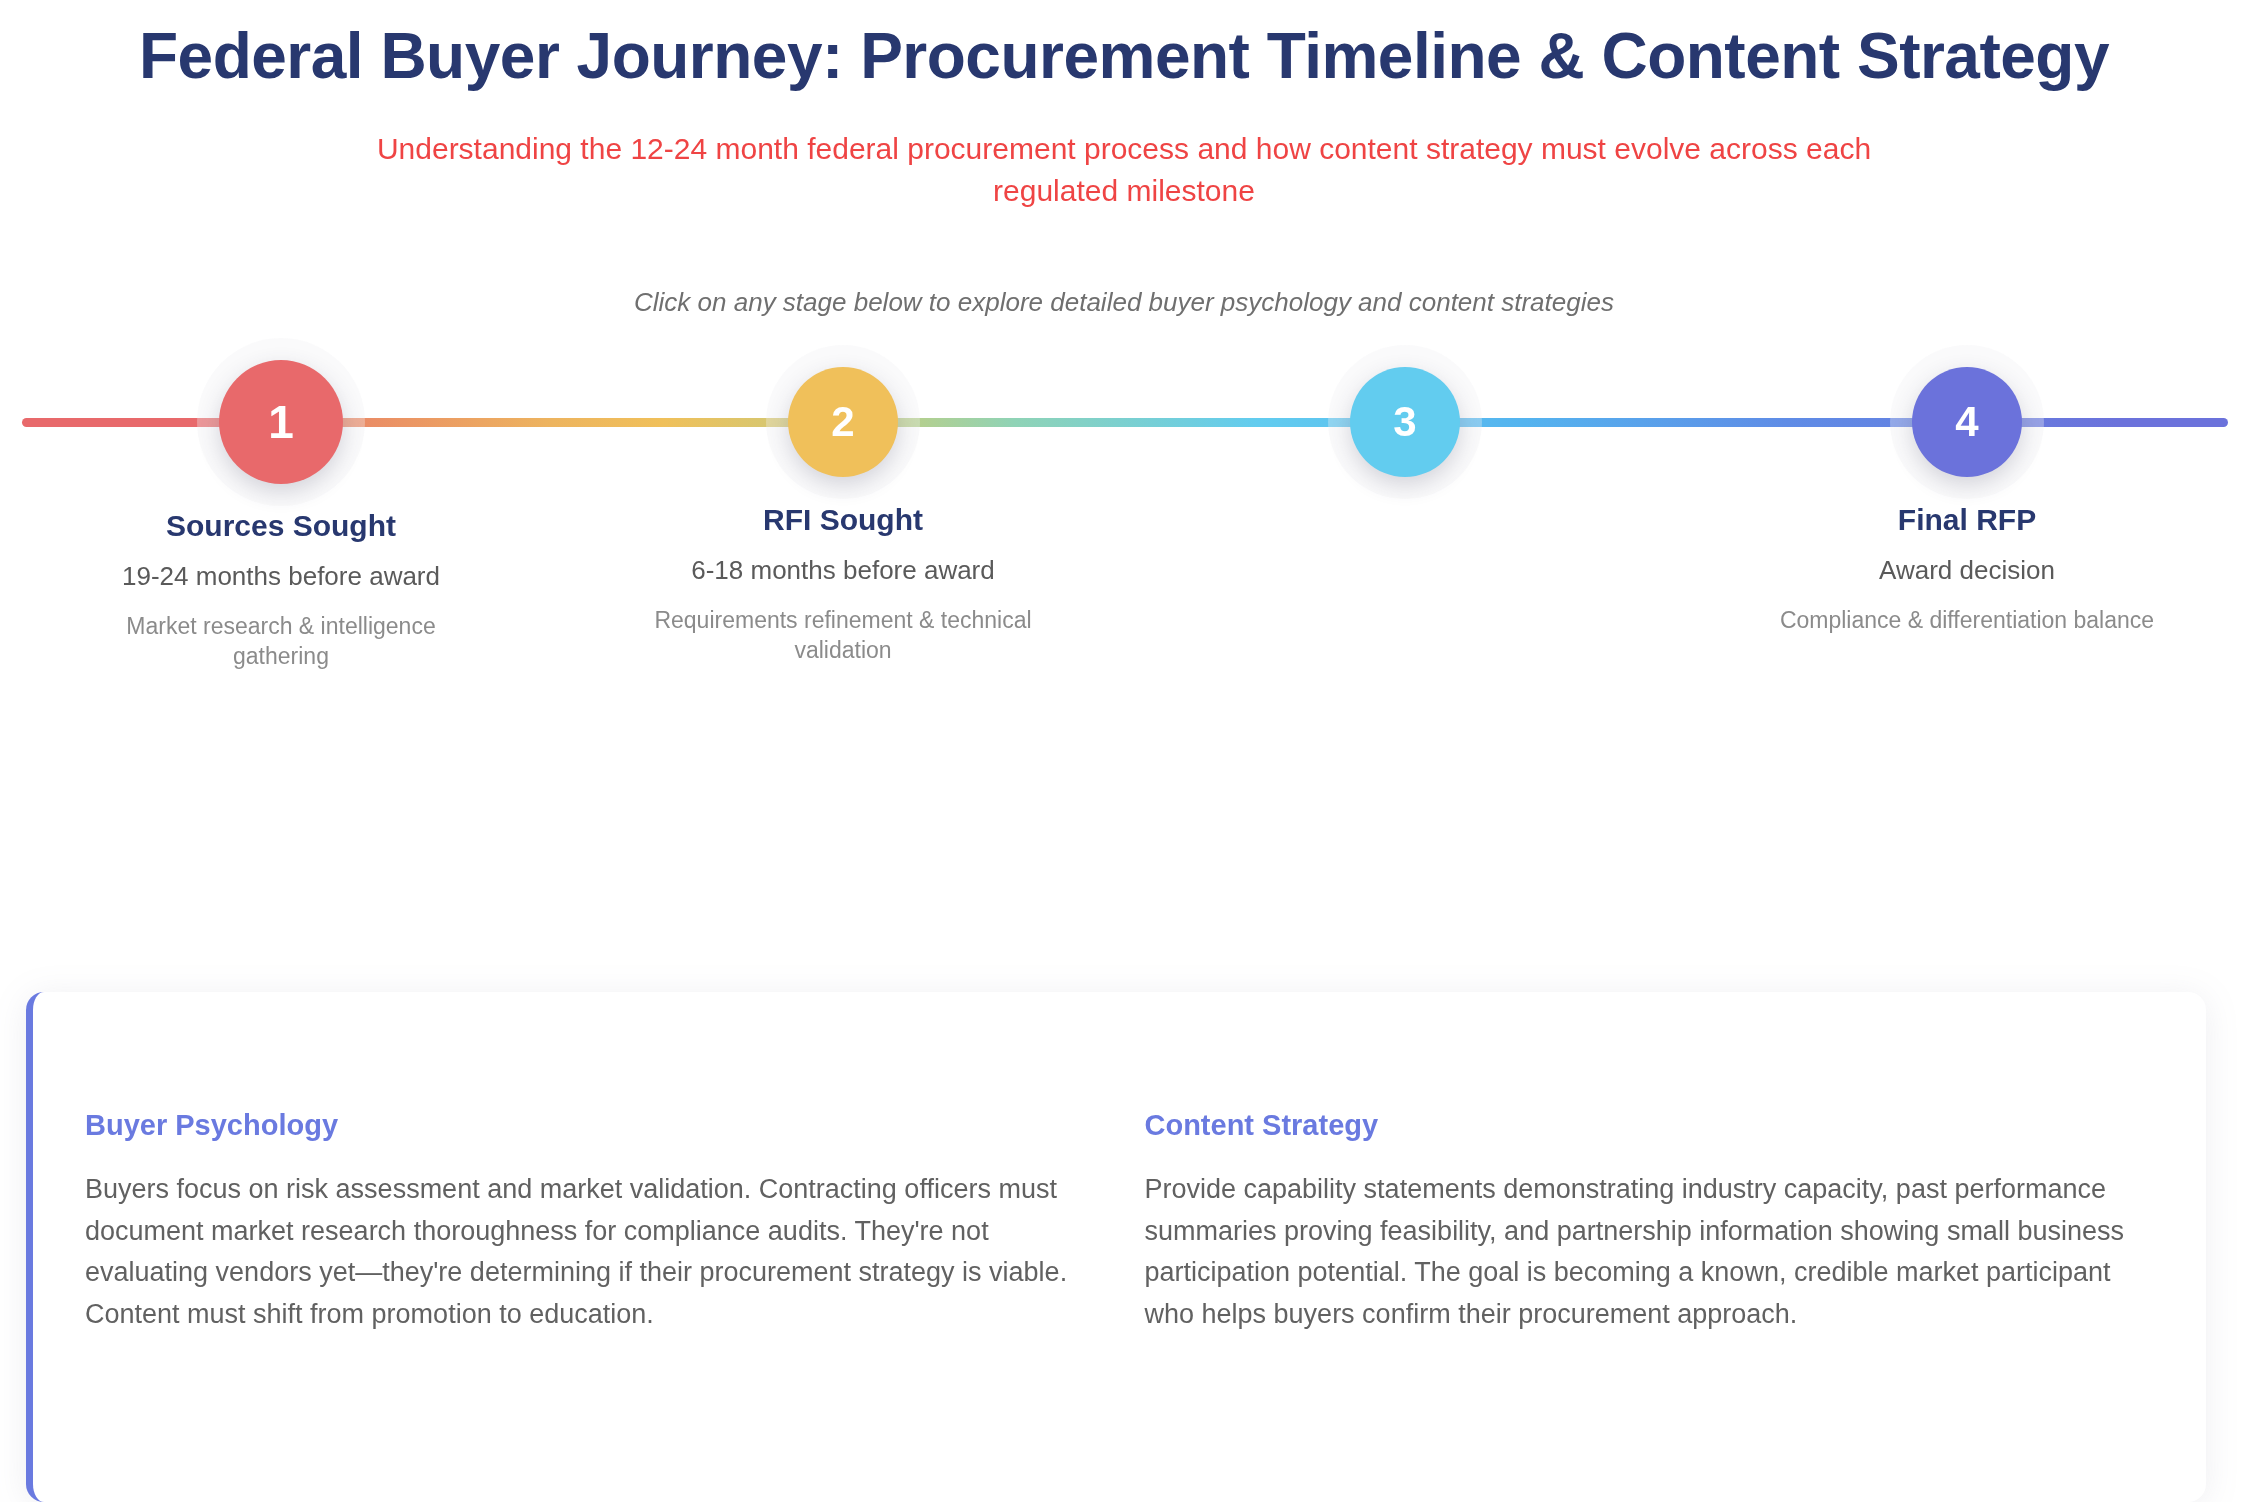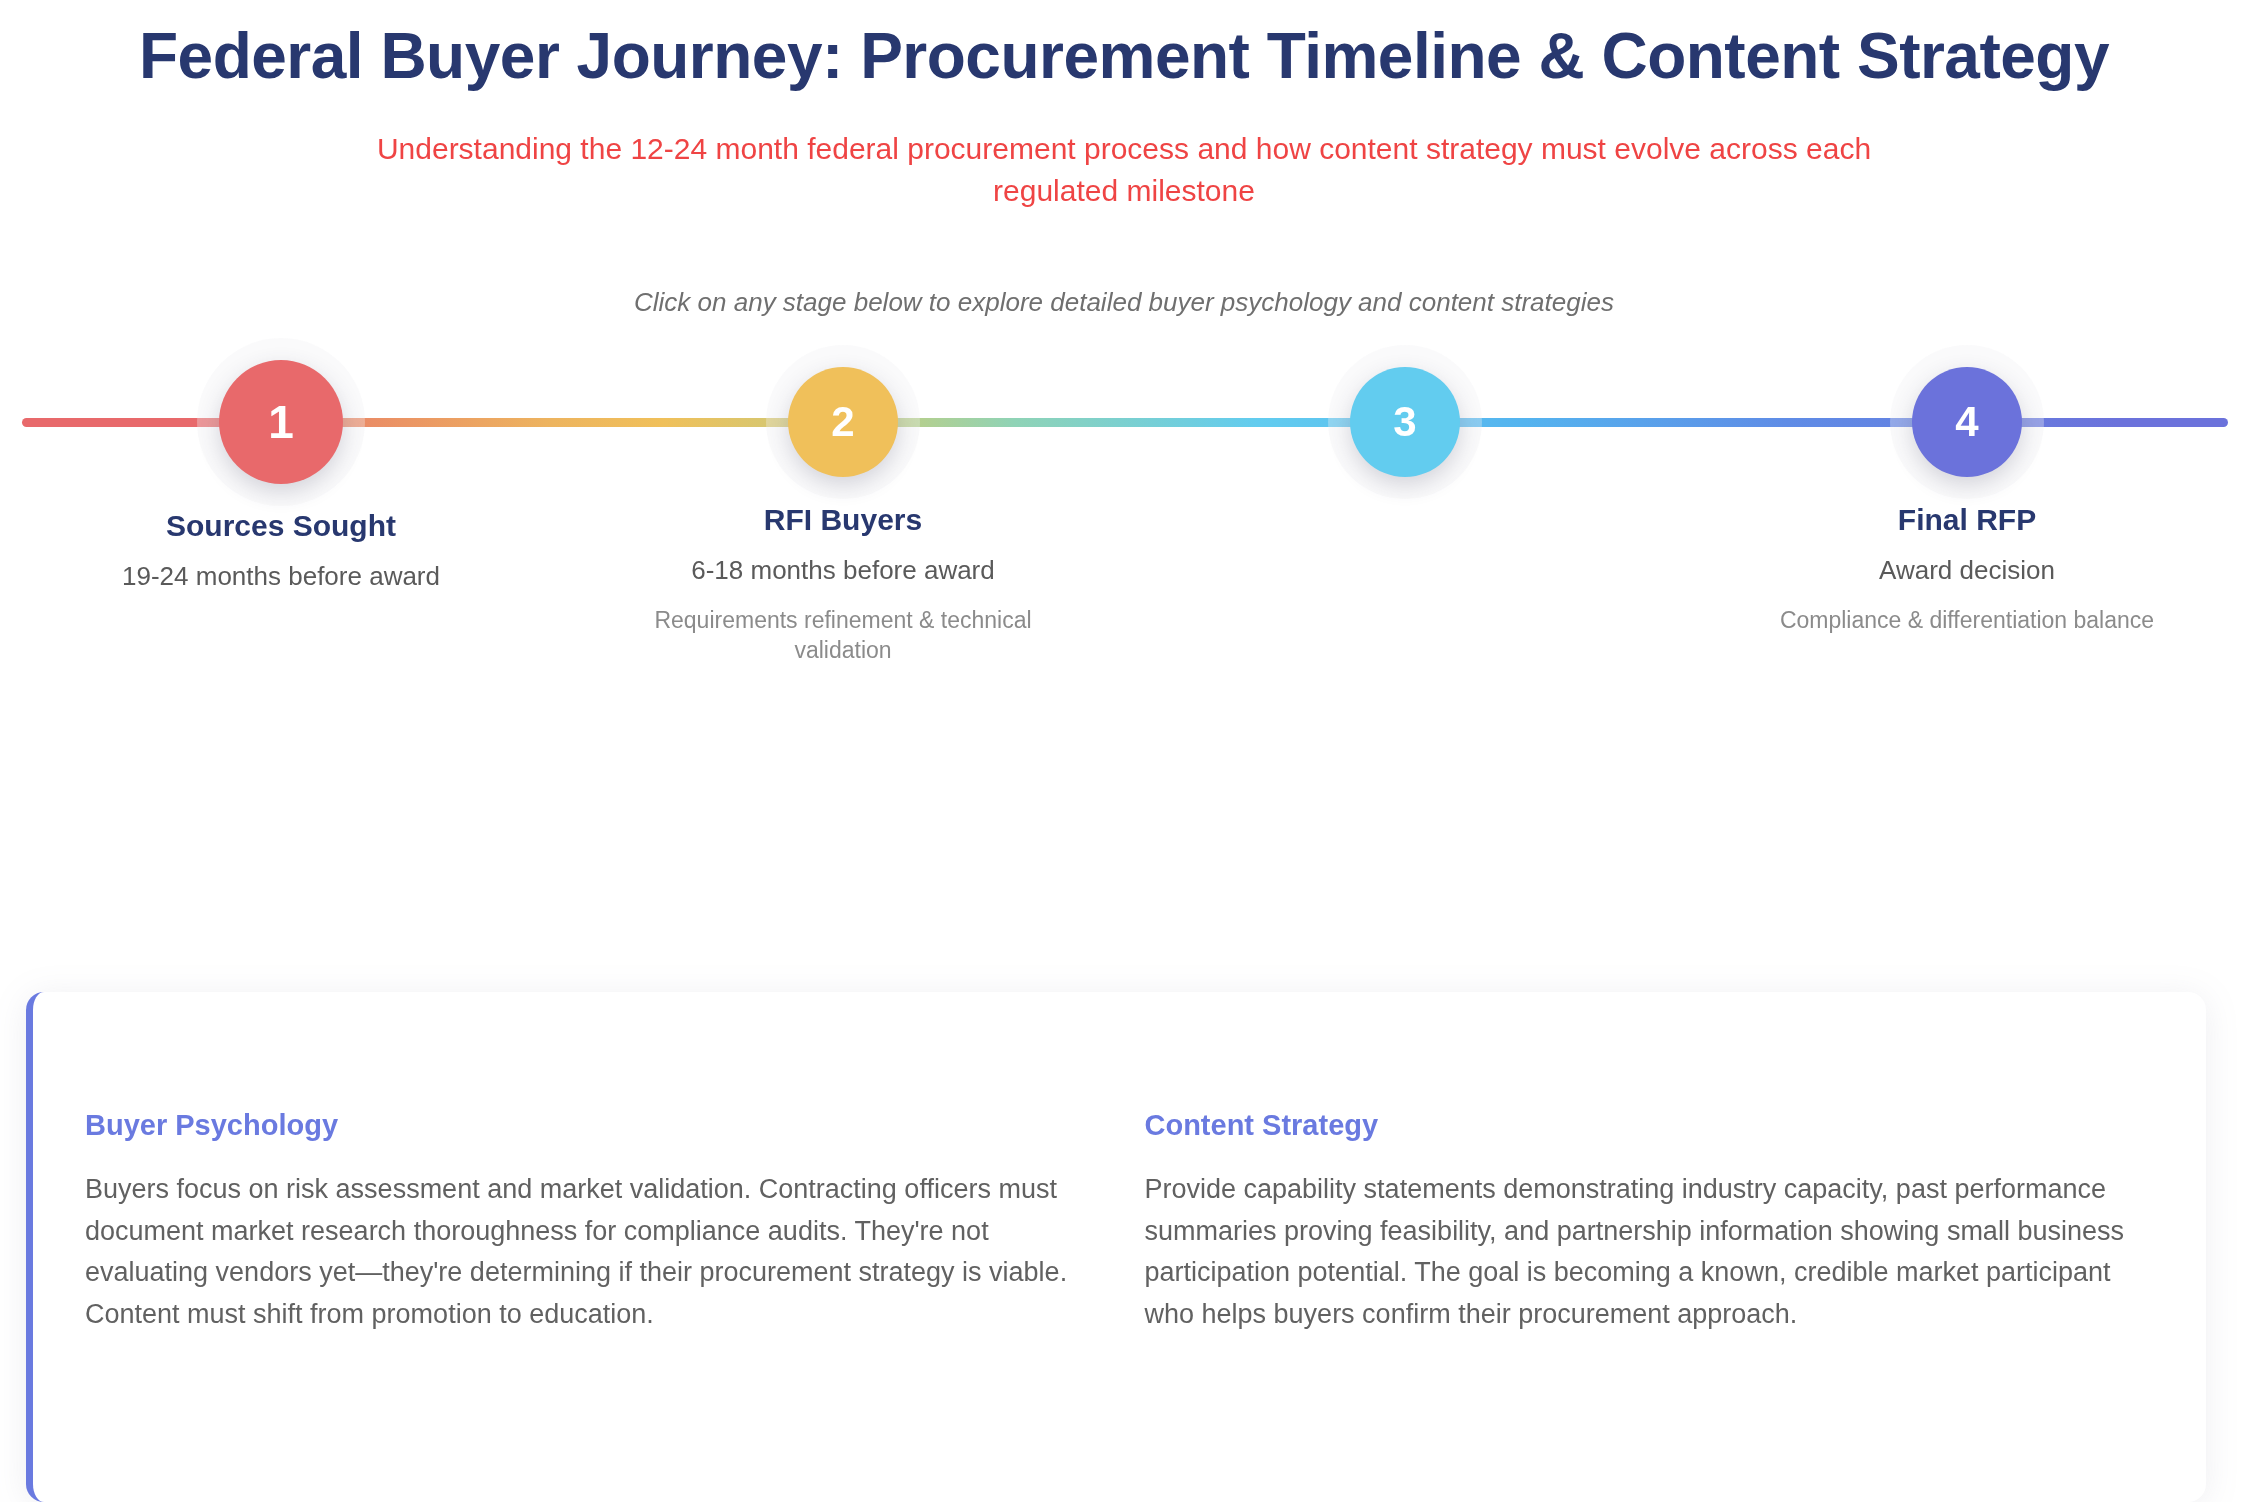--- a/index.html
+++ b/index.html
@@ -223,29 +223,30 @@
 
     <div class="stages">
 
       <div class="stage is-active">
         <div class="stage-circle-wrap">
           <div class="stage-circle" style="background:#e8696b">1</div>
         </div>
         <div class="stage-text">
           <div class="stage-name">Sources Sought</div>
           <div class="stage-timeframe">19-24 months before award</div>
+          <div class="stage-focus">Market research &amp; intelligence gathering</div>
         </div>
       </div>
 
       <div class="stage">
         <div class="stage-circle-wrap">
           <div class="stage-circle" style="background:#f0c05a">2</div>
         </div>
         <div class="stage-text">
-          <div class="stage-name">RFI Buyers</div>
+          <div class="stage-name">RFI Sought</div>
           <div class="stage-timeframe">6-18 months before award</div>
           <div class="stage-focus">Requirements refinement &amp; technical validation</div>
         </div>
       </div>
 
       <div class="stage">
         <div class="stage-circle-wrap">
           <div class="stage-circle" style="background:#62ccef">3</div>
         </div>
       </div>

